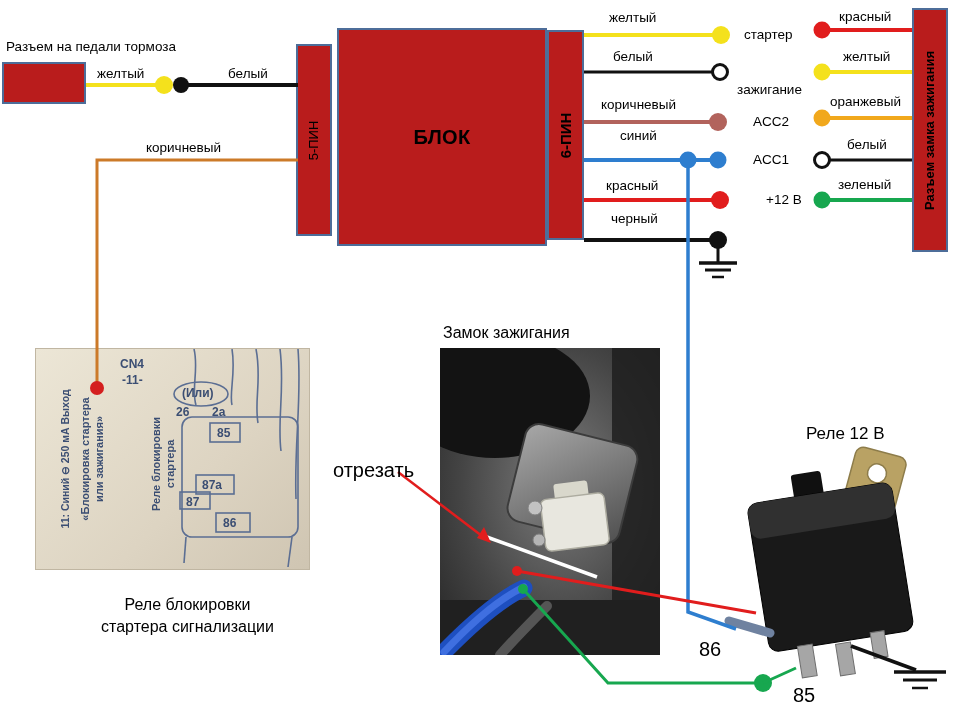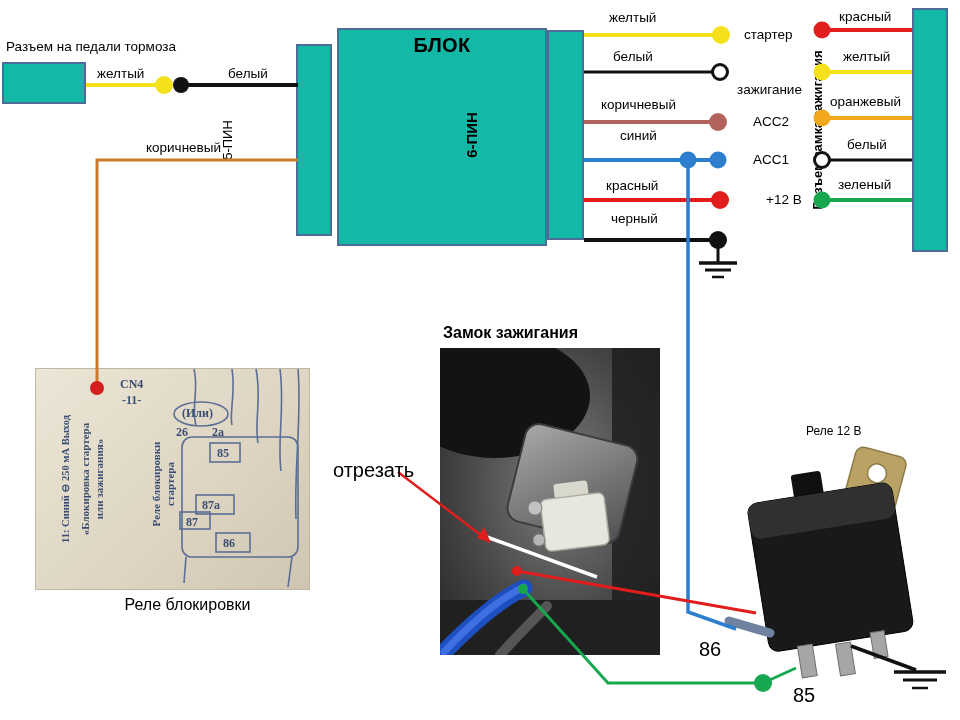--- a/index.html
+++ b/index.html
@@ -1,37 +1,36 @@
 <!DOCTYPE html>
 <html><head>
 <meta charset="utf-8">
 <style>
   html,body { margin:0; padding:0; background:#ffffff; }
   #stage {
     position:relative; width:960px; height:720px; background:#ffffff;
     font-family:"Liberation Sans", sans-serif; color:#000; overflow:hidden;
   }
   .lbl { position:absolute; font-size:13.5px; white-space:nowrap; z-index:5; }
-  .lbl.cap  { font-size:16px;font-weight:bold; }
-  .lbl.big  { font-size:12px;text-align:right; }
+  .lbl.cap  { font-size:16px; }
+  .lbl.big  { font-size:17px;text-align:right; }
   .lbl.mid  { font-size:20px; }
   .bluebox {
-    position:absolute; background:#14b8a6; border:2px solid #4d6d99; box-sizing:border-box;
-    display:flex; justify-content:center; z-index:2;
+    position:absolute; background:#b91c1c; border:2px solid #4d6d99; box-sizing:border-box;
+    display:flex; align-items:center; justify-content:center; z-index:2;
   }
   .vtext { transform:rotate(-90deg); white-space:nowrap; font-size:13px; }
   #pin6 .vtext { font-weight:bold; font-size:15px; }
   #lockconn .vtext { font-weight:bold; font-size:13px; }
   #mainblock { font-size:20px; font-weight:bold; text-align:center; line-height:1.5; letter-spacing:.3px; }
   .photo { position:absolute; z-index:1; overflow:hidden; }
   #alarm-photo {
-    left:35px; top:368px; width:273px; height:220px;
+    left:35px; top:348px; width:273px; height:220px;
     background:linear-gradient(135deg,#ece6d6 0%, #ddd4c2 60%, #cfc5b2 100%);
     border:1px solid #c0b6a2;
-    font-family:Liberation Serif, serif;
   }
   #alarm-photo .ptxt { position:absolute; color:#3b4e73; font-weight:bold; font-size:12px; white-space:nowrap; z-index:2; }
   #alarm-photo .rot {
     position:absolute; color:#3b4e73; font-weight:bold; font-size:11px; white-space:nowrap;
     transform:translate(-50%,-50%) rotate(-90deg); text-align:center; line-height:1.25; z-index:2;
   }
   #alarm-photo svg { position:absolute; left:0; top:0; z-index:1; }
   #lock-photo { left:440px; top:348px; width:220px; height:307px; background:#333; }
   #relay-photo { position:absolute; left:735px; top:445px; z-index:1; }
   #overlay { position:absolute; left:0; top:0; z-index:3; }
@@ -255,14 +254,15 @@
   <div class="lbl" style="left:847px; top:137px">белый</div>
   <div class="lbl" style="left:838px; top:177px">зеленый</div>
 
   <div class="lbl cap" style="left:443px; top:324px">Замок зажигания</div>
   <div class="lbl mid" style="left:333px; top:459px">отрезать</div>
   <div class="lbl big" style="left:806px; top:424px">Реле 12 В</div>
   <div class="lbl mid" style="left:699px; top:638px">86</div>
   <div class="lbl mid" style="left:793px; top:684px">85</div>
 
   <div class="caption" style="left:45px; top:596px; width:285px">Реле блокировки</div>
+  <div class="caption" style="left:45px; top:618px; width:285px">стартера сигнализации</div>
 
 </div>
 
 </body></html>

